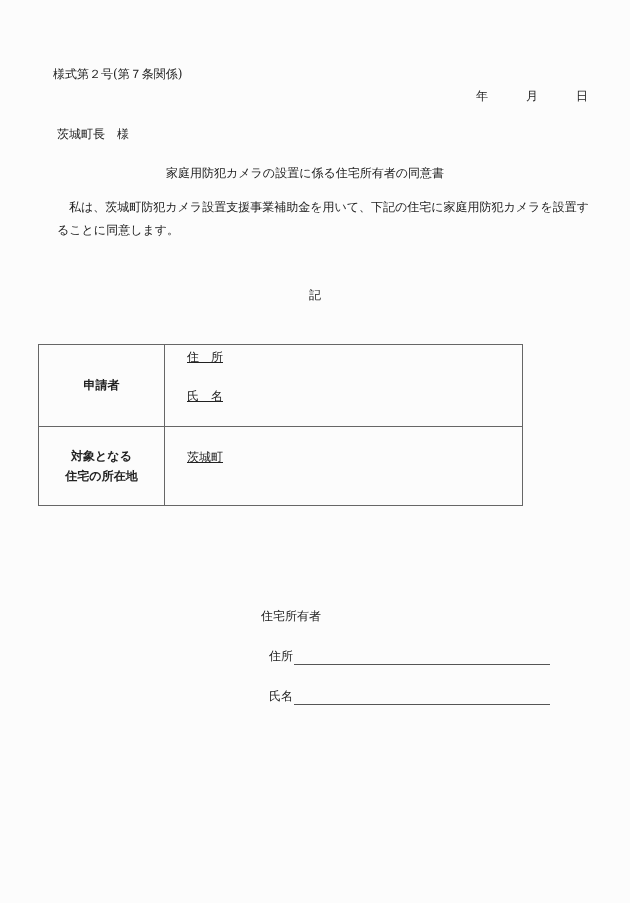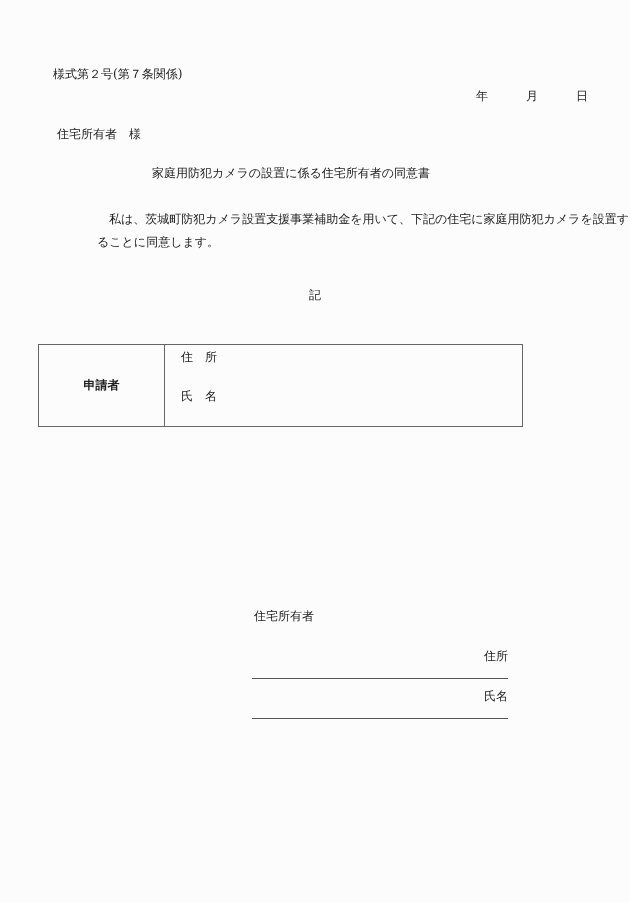--- a/index.html
+++ b/index.html
@@ -16,84 +16,97 @@
       color: #222;
       font-size: 12px;
     }
     .abs { position: absolute; white-space: nowrap; }
     #form-number { left: 53px; top: 66px; }
     .date-line { top: 88px; }
     #date-year { left: 476px; }
     #date-month { left: 526px; }
     #date-day { left: 576px; }
     #addressee { left: 57px; top: 126px; }
-    #doc-title { left: 152px; top: 165px; }
+    #doc-title { left: 166px; top: 165px; }
     #body-text {
-      left: 57px; top: 208px; width: 533px;
-      white-space: normal; line-height: 23px; text-indent: 12px; margin-left: 40px;
+      left: 57px; top: 196px; width: 533px;
+      white-space: normal; line-height: 23px; text-indent: 12px;
     }
     #ki-heading { left: 309px; top: 287px; }
     table#detail-table {
       position: absolute;
       left: 38px; top: 344px;
       width: 485px;
       border-collapse: collapse;
     }
     #detail-table td {
       border: 1px solid #666;
       vertical-align: top;
       padding: 0;
     }
     .col-label { width: 125px; text-align: center; vertical-align: middle !important; font-weight: bold; }
     .row1 td { height: 81px; }
     .row2 td { height: 78px; }
     .cell-inner { position: relative; height: 100%; }
-    .sub-line { position: absolute; left: 16px; }
+    .sub-line { position: absolute; left: 22px; text-decoration: underline; }
     .label-wrap { line-height: 20px; }
-    #owner-heading { left: 254px; top: 608px; }
-    .sign-row { left: 251px; display: flex; align-items: flex-end; flex-direction: column; }
+    #owner-heading { left: 261px; top: 608px; }
+    .sign-row { left: 269px; display: flex; align-items: flex-end; }
     #sign-address-row { top: 648px; }
     #sign-name-row { top: 688px; justify-content: space-between; }
     .sign-line {
       width: 256px;
       border-bottom: 1px solid #555;
       height: 13px;
       margin-left: 1px;
     }
   </style>
 </head>
 <body>
 
 <div class="abs" id="form-number">様式第２号(第７条関係)</div>
 
 <div class="abs date-line" id="date-year">年</div>
 <div class="abs date-line" id="date-month">月</div>
 <div class="abs date-line" id="date-day">日</div>
 
-<div class="abs" id="addressee">住宅所有者　様</div>
+<div class="abs" id="addressee">茨城町長　様</div>
 
 <div class="abs" id="doc-title">家庭用防犯カメラの設置に係る住宅所有者の同意書</div>
 
 <div class="abs" id="body-text">私は、茨城町防犯カメラ設置支援事業補助金を用いて、下記の住宅に家庭用防犯カメラを設置することに同意します。</div>
 
 <div class="abs" id="ki-heading">記</div>
 
 <table id="detail-table">
   <tbody>
       <tr class="row1">
     <td class="col-label">
       <span>申請者</span>
     </td>
     <td>
       <div class="cell-inner">
         <span class="sub-line" style="top:4px;">住　所</span>
         <span class="sub-line" style="top:43px;text-align:center;">氏　名</span>
       </div>
     </td>
   </tr>
+  <tr class="row2">
+    <td class="col-label">
+      <div class="label-wrap">
+        <div>対象となる</div>
+        <div>住宅の所在地</div>
+      </div>
+    </td>
+    <td>
+      <div class="cell-inner">
+        <span class="sub-line" style="top:22px;">茨城町</span>
+      </div>
+    </td>
+  </tr>
 </tbody>
   </table>
 
 <div class="abs" id="owner-heading">住宅所有者</div>
 
 <div class="abs sign-row" id="sign-address-row">
   <span>住所</span>
   <span class="sign-line"></span>
 </div>
 

